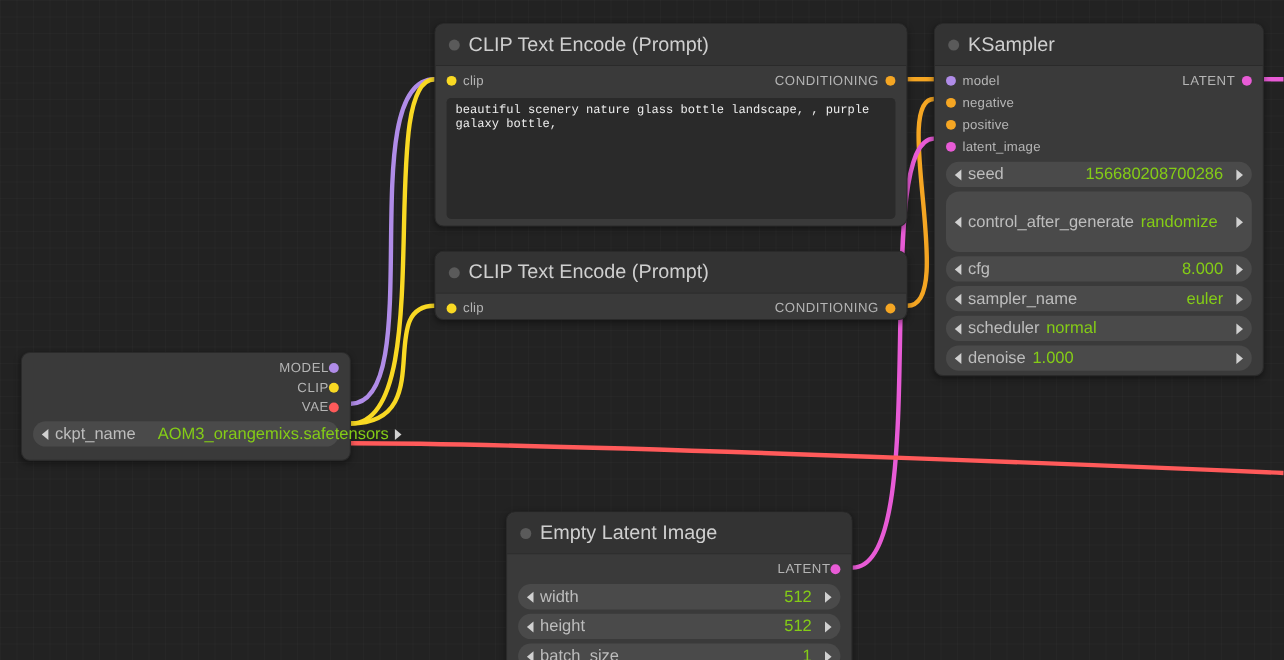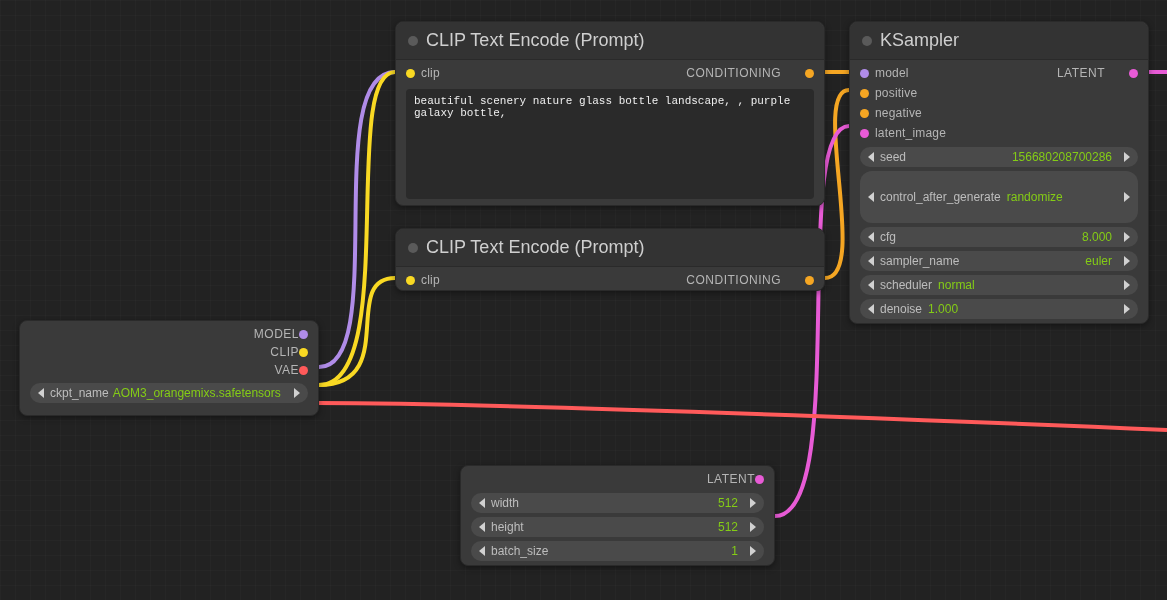--- a/index.html
+++ b/index.html
@@ -31,35 +31,35 @@
     background: #333333;
     border-bottom: 1px solid #2a2a2a;
     border-radius: 8px 8px 0 0;
   }
   .node-header-dot { width:10px; height:10px; border-radius:50%; background:#5a5a5a; }
   .node-title { font-size:18px; color:#cfcfcf; }
 
   .port-row { display:flex; align-items:center; justify-content:space-between; padding:3px 10px; font-size:12px; }
   .port-row.right { justify-content:flex-end; }
   .port-row .left { display:flex; align-items:center; gap:6px; }
-  .port-row .right { display:flex; align-items:center; gap:24px; }
+  .port-row .right { display:flex; align-items:center; gap:6px; }
   .port-label { color:#b5b5b5; letter-spacing:0.2px; }
   .port-label.caps { letter-spacing:0.5px; }
   .dot { width:9px; height:9px; border-radius:50%; display:inline-block; }
   .dot.model { background:#b08ce8; }
   .dot.clip  { background:#f9d923; }
   .dot.vae   { background:#ff5a5a; }
   .dot.cond  { background:#f5a623; }
   .dot.latent{ background:#e85bd6; }
 
   .pill {
     display:flex; align-items:center; justify-content:space-between;
     background:#4a4a4a; border-radius:12px;
     padding:3px 8px; margin:4px 10px;
-    font-size:12px; color:#d8d8d8;
+    font-size:15px; color:#d8d8d8;
   }
   .pill .lbl { color:#bdbdbd; }
   .pill .val { color:#84cc16; font-weight:500; }
   .arrow { width:0; height:0; display:inline-block; }
   .arrow.l { border-top:5px solid transparent; border-bottom:5px solid transparent; border-right:6px solid #d0d0d0; margin-right:6px; }
   .arrow.r { border-top:5px solid transparent; border-bottom:5px solid transparent; border-left:6px solid #d0d0d0; margin-left:6px; }
 
   .textarea {
     margin:6px 10px; padding:6px 8px;
     background:#2a2a2a; border-radius:4px;
@@ -104,21 +104,21 @@
       <span class="port-label caps">CLIP</span>
       <span class="dot clip"></span>
     </div>
     <div class="port-row right">
       <span class="port-label caps">VAE</span>
       <span class="dot vae"></span>
     </div>
     <div class="pill">
       <span class="arrow l"></span>
       <span class="lbl">ckpt_name</span>
-      <span class="val" style="flex:1;text-align:left;margin-left:4px;">AOM3_orangemixs.safetensors</span>
+      <span class="val" style="flex:1;text-align:left;margin-left:20px;">AOM3_orangemixs.safetensors</span>
       <span class="arrow r"></span>
     </div>
   </div>
 </div>
 
 <div class="node" id="n-p1">
   <div class="node-header">
     <span class="node-header-dot"></span>
     <span class="node-title">CLIP Text Encode (Prompt)</span>
   </div>
@@ -146,20 +146,24 @@
       <span class="port-label">clip</span>
     </div>
     <div class="right">
       <span class="port-label caps">CONDITIONING</span>
       <span class="dot cond"></span>
     </div>
   </div>
 </div>
 
 <div class="node" id="n-lat">
+  <div class="node-header">
+    <span class="node-header-dot"></span>
+    <span class="node-title">Empty Latent Image</span>
+  </div>
   <div class="port-row right" style="padding-top:6px;">
     <span class="port-label caps">LATENT</span>
     <span class="dot latent"></span>
   </div>
   <div id="lat-params">
       <div class="pill">
         <span class="arrow l"></span>
         <span class="lbl">width</span>
         <span class="val" style="flex:1;text-align:right;margin:0 6px;">512</span>
         <span class="arrow r"></span>
@@ -190,27 +194,27 @@
       <span class="port-label">model</span>
     </div>
     <div class="right">
       <span class="port-label caps">LATENT</span>
       <span class="dot latent"></span>
     </div>
   </div>
   <div class="port-row">
       <div class="left">
     <span class="dot cond"></span>
-    <span class="port-label">positive</span>
+    <span class="port-label">negative</span>
   </div>
     </div>
   <div class="port-row">
       <div class="left">
     <span class="dot cond"></span>
-    <span class="port-label">negative</span>
+    <span class="port-label">positive</span>
   </div>
     </div>
   <div class="port-row">
       <div class="left">
     <span class="dot latent"></span>
     <span class="port-label">latent_image</span>
   </div>
     </div>
   <div id="ks-params">
       <div class="pill">

